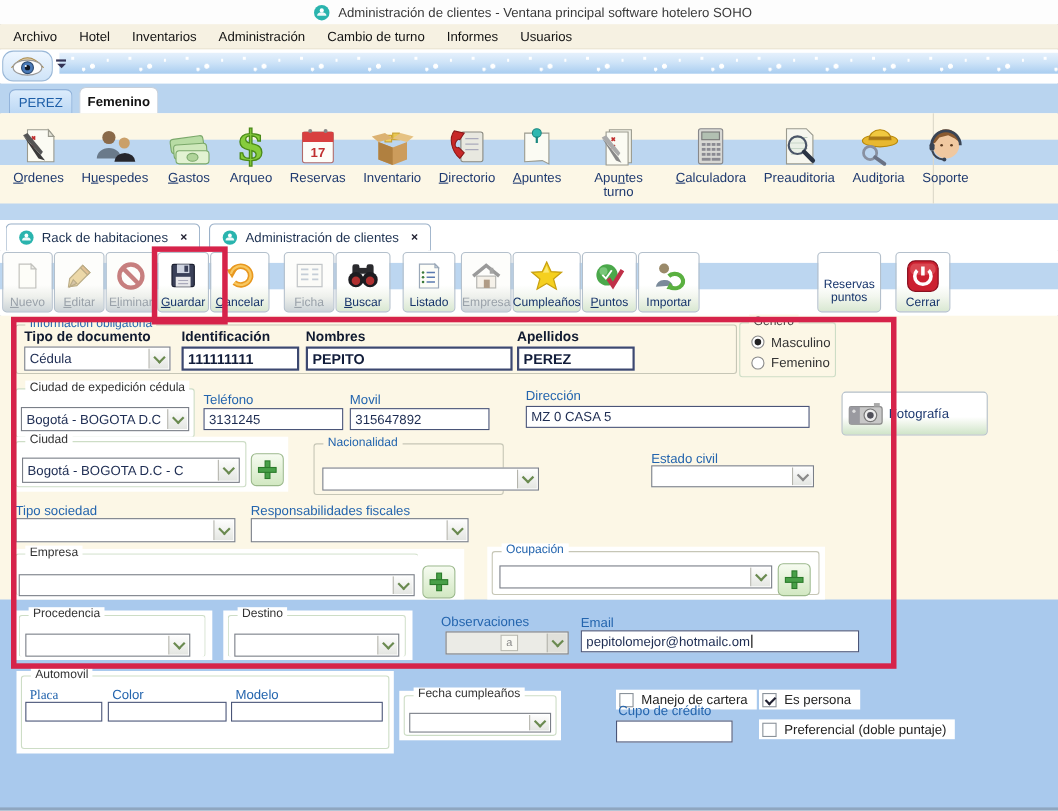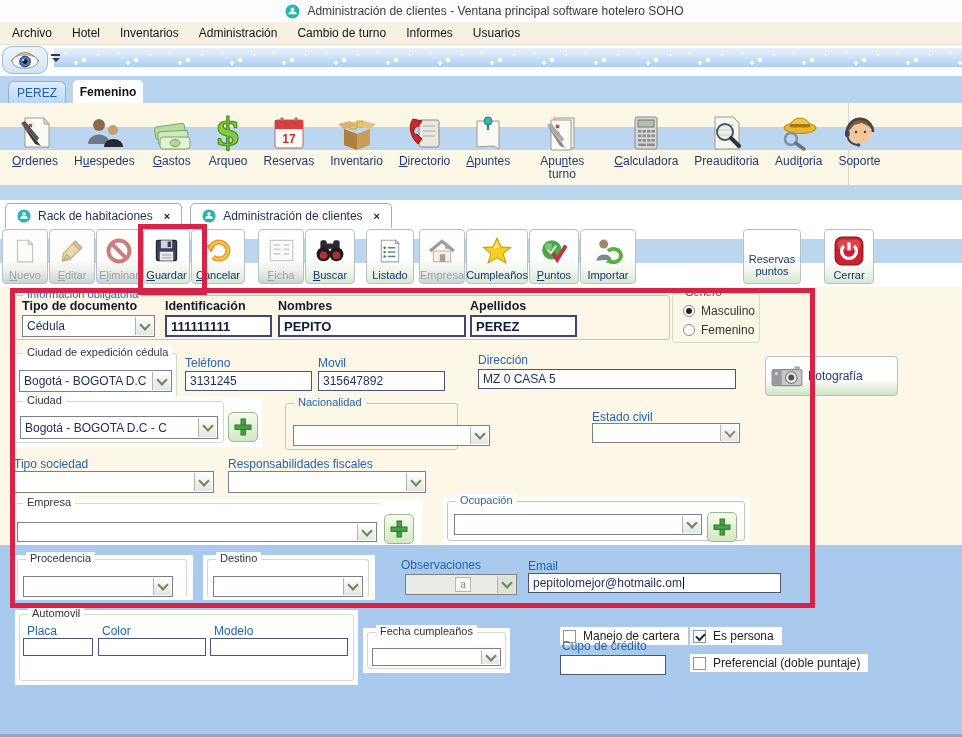--- a/index.html
+++ b/index.html
@@ -512,21 +512,21 @@
             </svg>
           </div>
         <div class="tlabel"><span>Importar</span><span class="key"></span><span></span></div>
       </div>
 
       <div class="tbtn txt" style="width:58px;margin-left:106px">
         <div class="ticon"></div>
         <div class="tlabel">Reservas puntos</div>
       </div>
 
-      <div class="tbtn" style="width:50px;margin-left:22px">
+      <div class="tbtn" style="width:50px;margin-left:12px">
         <div class="ticon">
             <svg width="30" height="30" viewBox="0 0 26 26">
               <rect x="1" y="1" width="24" height="24" rx="6" fill="#cc2030" stroke="#8a1020"></rect>
               <rect x="3" y="3" width="20" height="9" rx="4" fill="#e05a64" opacity=".65"></rect>
               <path d="M13 5.5 v7" stroke="#fff" stroke-width="2.8"></path>
               <path d="M8.5 8.5 a6.4 6.4 0 1 0 9 0" stroke="#fff" stroke-width="2.8" fill="none"></path>
             </svg>
           </div>
         <div class="tlabel">Cerrar</div>
       </div>
@@ -711,21 +711,21 @@
 
     <div class="lbl" style="left:528px;top:272px;">Email</div>
     <div class="tb" style="left:528px;top:286px;width:253px;height:20px;">
       <span>pepitolomejor@hotmailc.om</span>
         <span class="caret"></span>
     </div>
 
     <div class="panel" style="left:15px;top:323px;width:343px;height:75px;"></div>
     <div class="grp" style="left:19px;top:327px;width:335px;height:67px;">
       <span class="cap">Automovil</span>
-      <div class="lbl" style="left:7px;top:9px;">Placa</div>
+      <div class="lbl" style="left:7px;top:9px;font-family:Liberation Serif, serif;">Placa</div>
       <div class="tb" style="left:3px;top:23px;width:70px;height:18px;"></div>
       <div class="lbl" style="left:82px;top:9px;">Color</div>
       <div class="tb" style="left:78px;top:23px;width:108px;height:18px;"></div>
       <div class="lbl" style="left:194px;top:9px;">Modelo</div>
       <div class="tb" style="left:190px;top:23px;width:138px;height:18px;"></div>
     </div>
 
     <div class="panel" style="left:363px;top:341px;width:147px;height:45px;"></div>
     <div class="grp" style="left:367px;top:345px;width:139px;height:37px;">
       <span class="cap">Fecha cumpleaños</span>

